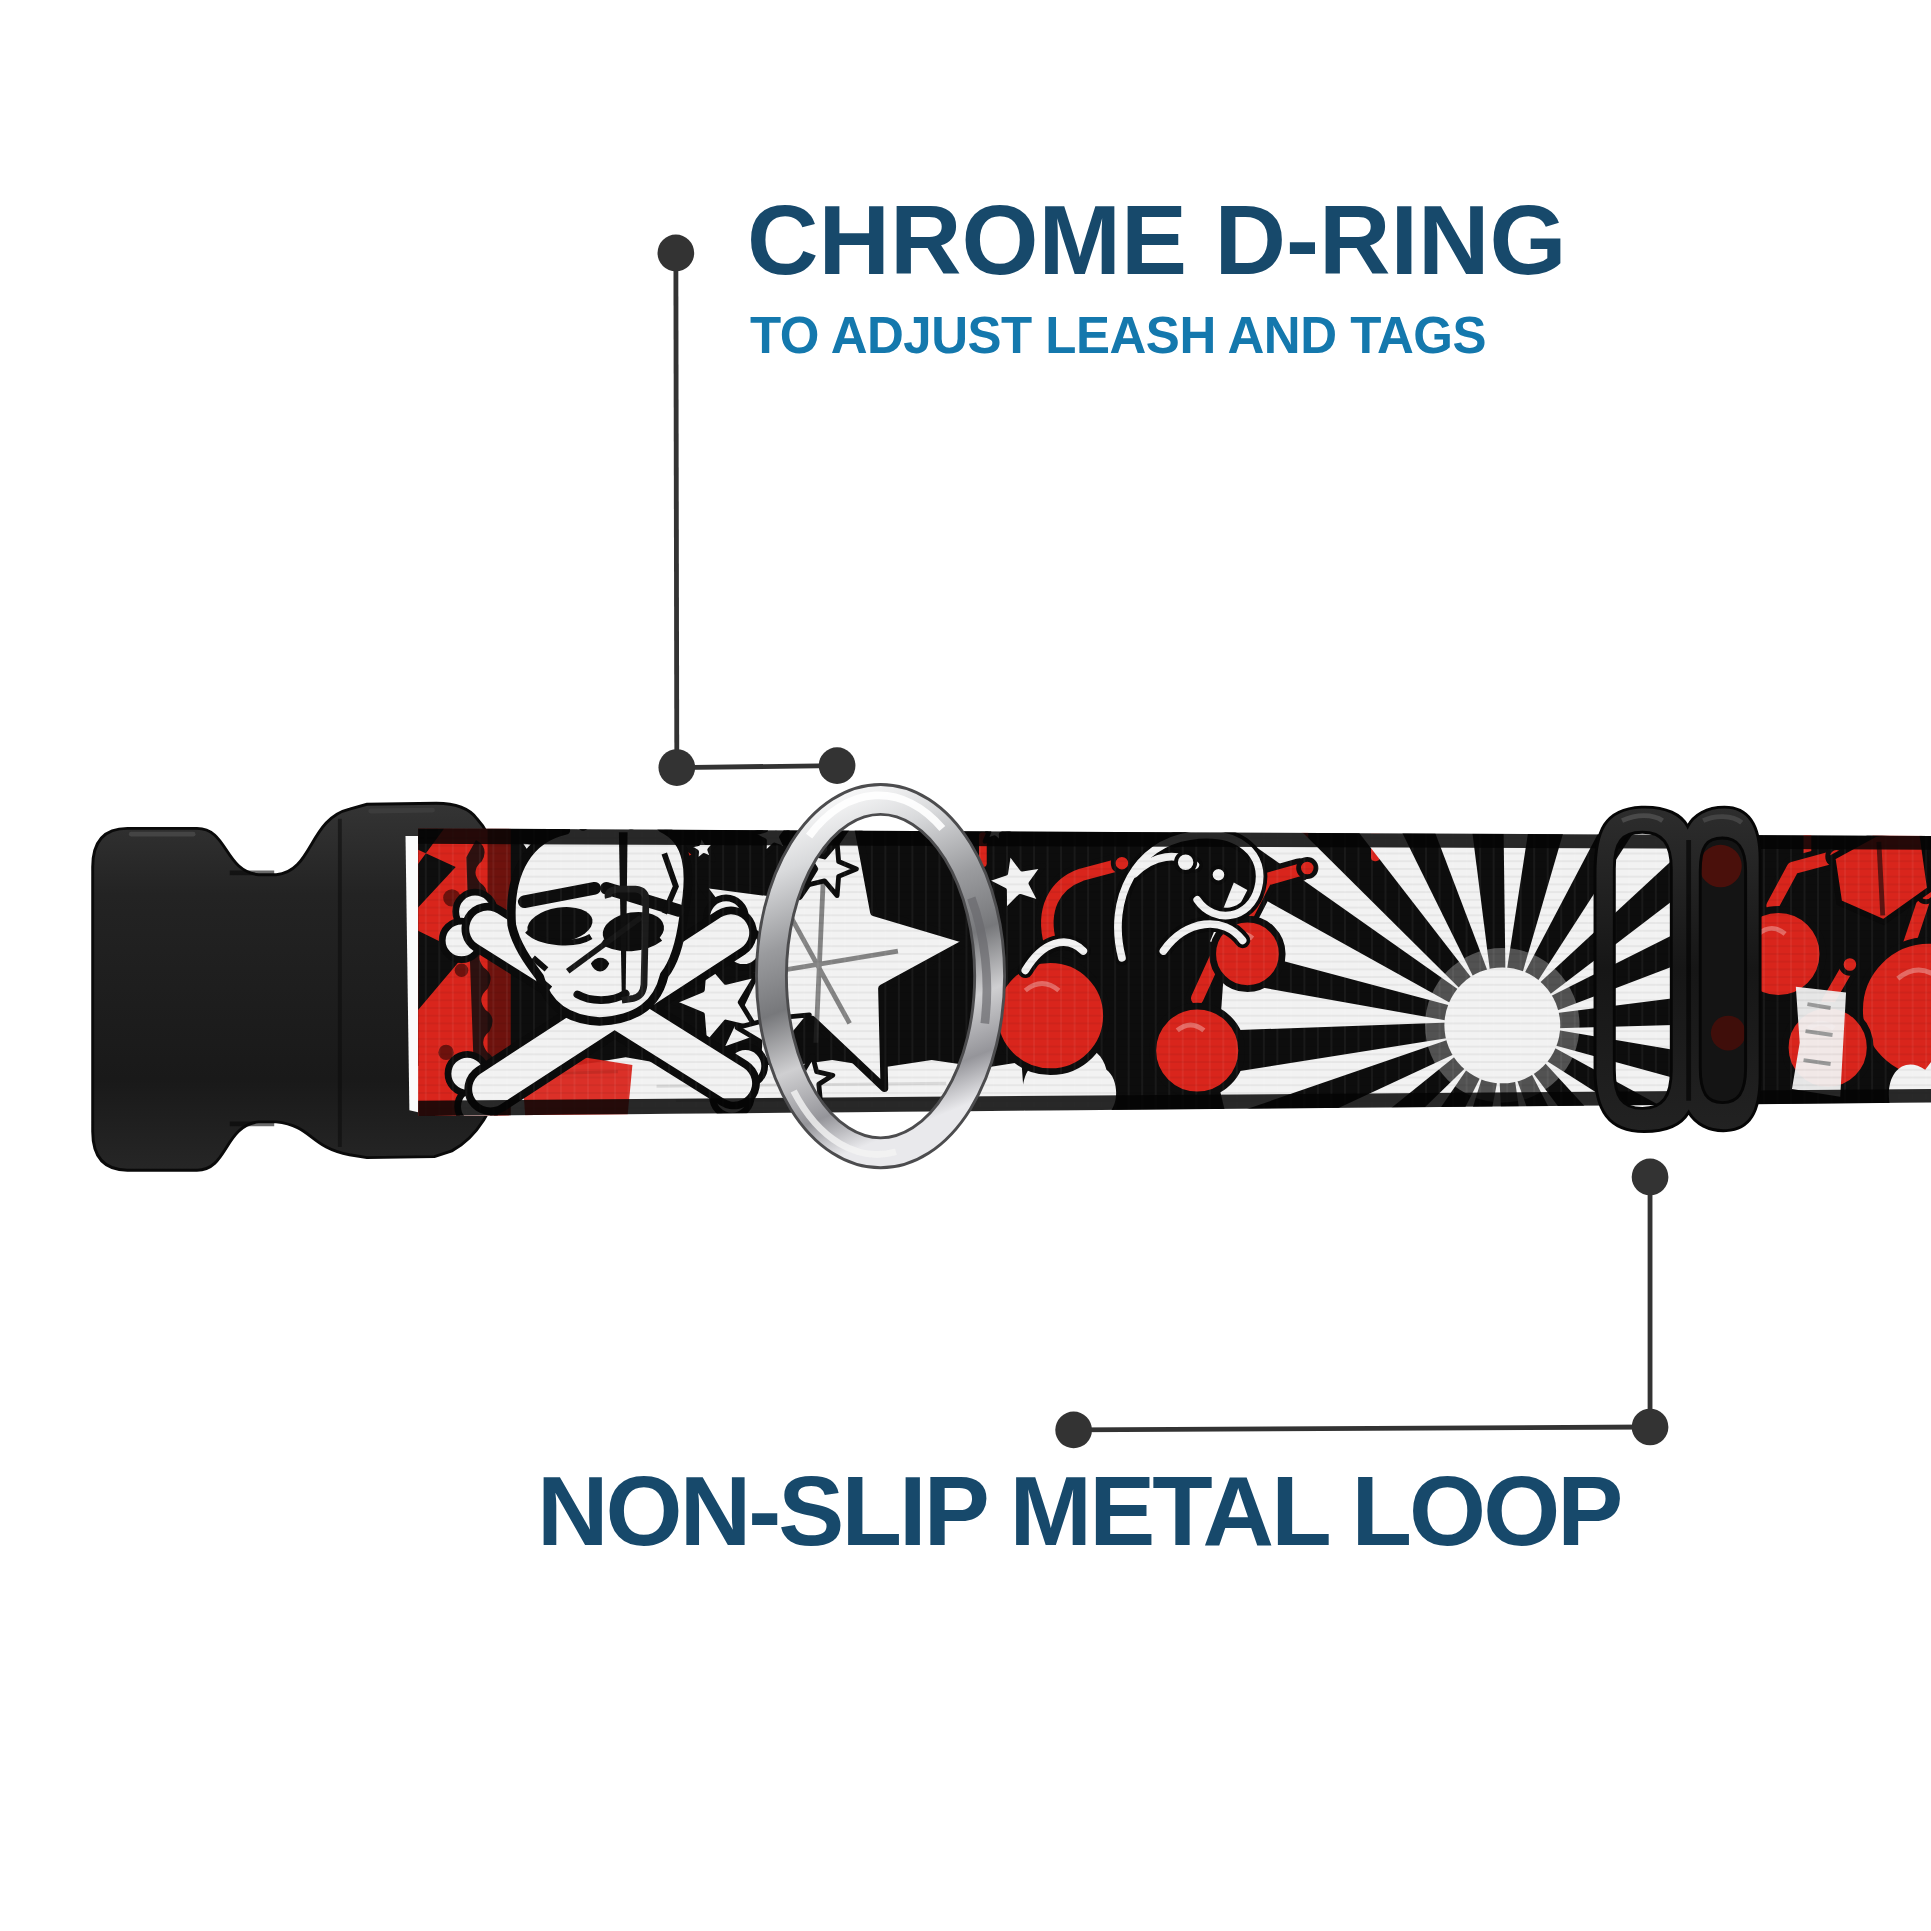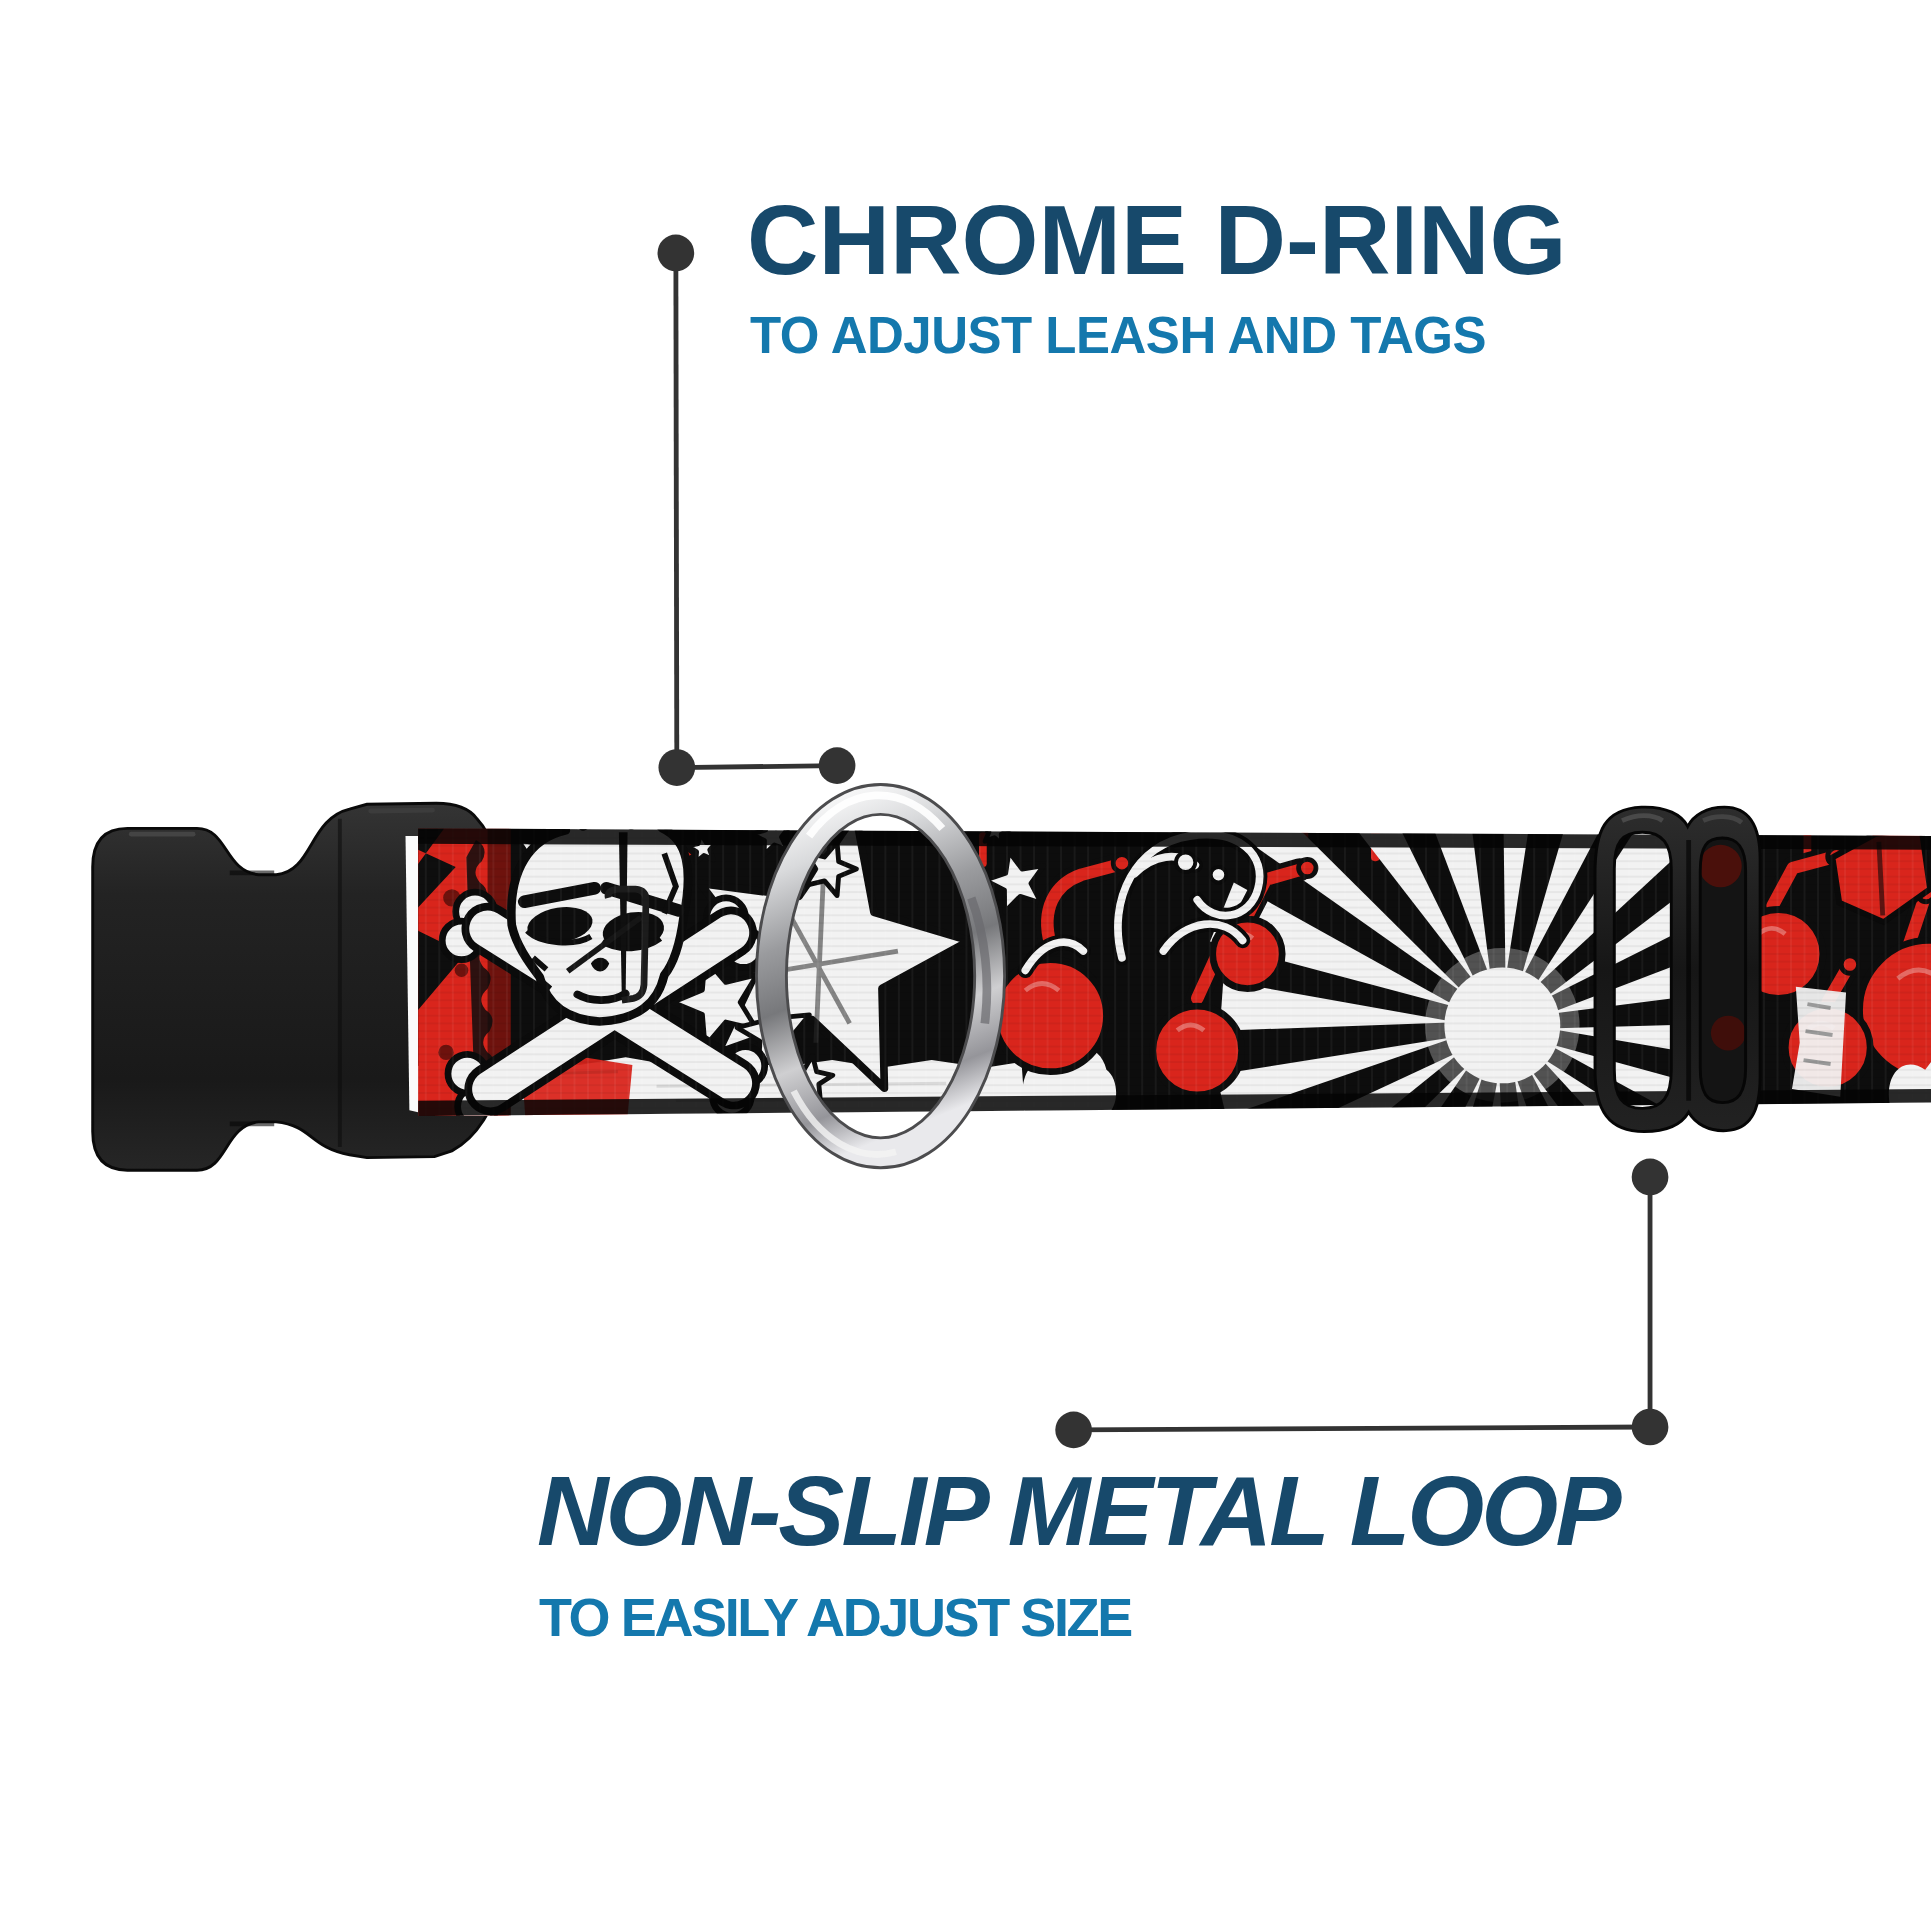--- a/index.html
+++ b/index.html
@@ -6,21 +6,21 @@
   .canvas{
     position:relative;width:1931px;height:1931px;background:#ffffff;
     font-family:"Liberation Sans",sans-serif;overflow:hidden;
   }
   .canvas svg{position:absolute;left:0;top:0;}
   .label{position:absolute;font-weight:700;white-space:nowrap;line-height:1;}
   .title{font-size:99px;color:var(--navy,#17496b);}
   .subtitle{font-size:51px;color:var(--blue,#1478ad);}
   .t1{left:747px;top:190px;letter-spacing:0px;}
   .s1{left:750px;top:310px;letter-spacing:-0.5px;}
-  .t2{left:537px;top:1461px;letter-spacing:-2.9px;font-style:italic;}
+  .t2{left:537px;top:1461px;letter-spacing:-2.9px;}
   .s2{left:539px;top:1590px;font-size:54px;letter-spacing:-2.4px;}
   .red-f{fill:var(--red,#d9251c);}
   .blk-f{fill:var(--ink,#0d0d0d);}
   .wht-f{fill:var(--paper,#f2f2f2);}
 </style>
 </head>
 <body>
 
 <div class="canvas">
 
@@ -304,15 +304,14 @@
       <line x1="1709" y1="1478" x2="1112" y2="1481" stroke-width="5"></line>
       <circle cx="1709" cy="1219" r="19" stroke="none"></circle>
       <circle cx="1709" cy="1478" r="19" stroke="none"></circle>
       <circle cx="1112" cy="1481" r="19" stroke="none"></circle>
     </g>
   </svg>
 
   <div class="label title t1">CHROME D-RING</div>
   <div class="label subtitle s1">TO ADJUST LEASH AND TAGS</div>
   <div class="label title t2">NON-SLIP METAL LOOP</div>
-  <div class="label subtitle s2">TO EASILY ADJUST SIZE</div>
 </div>
 
 
 </body></html>

